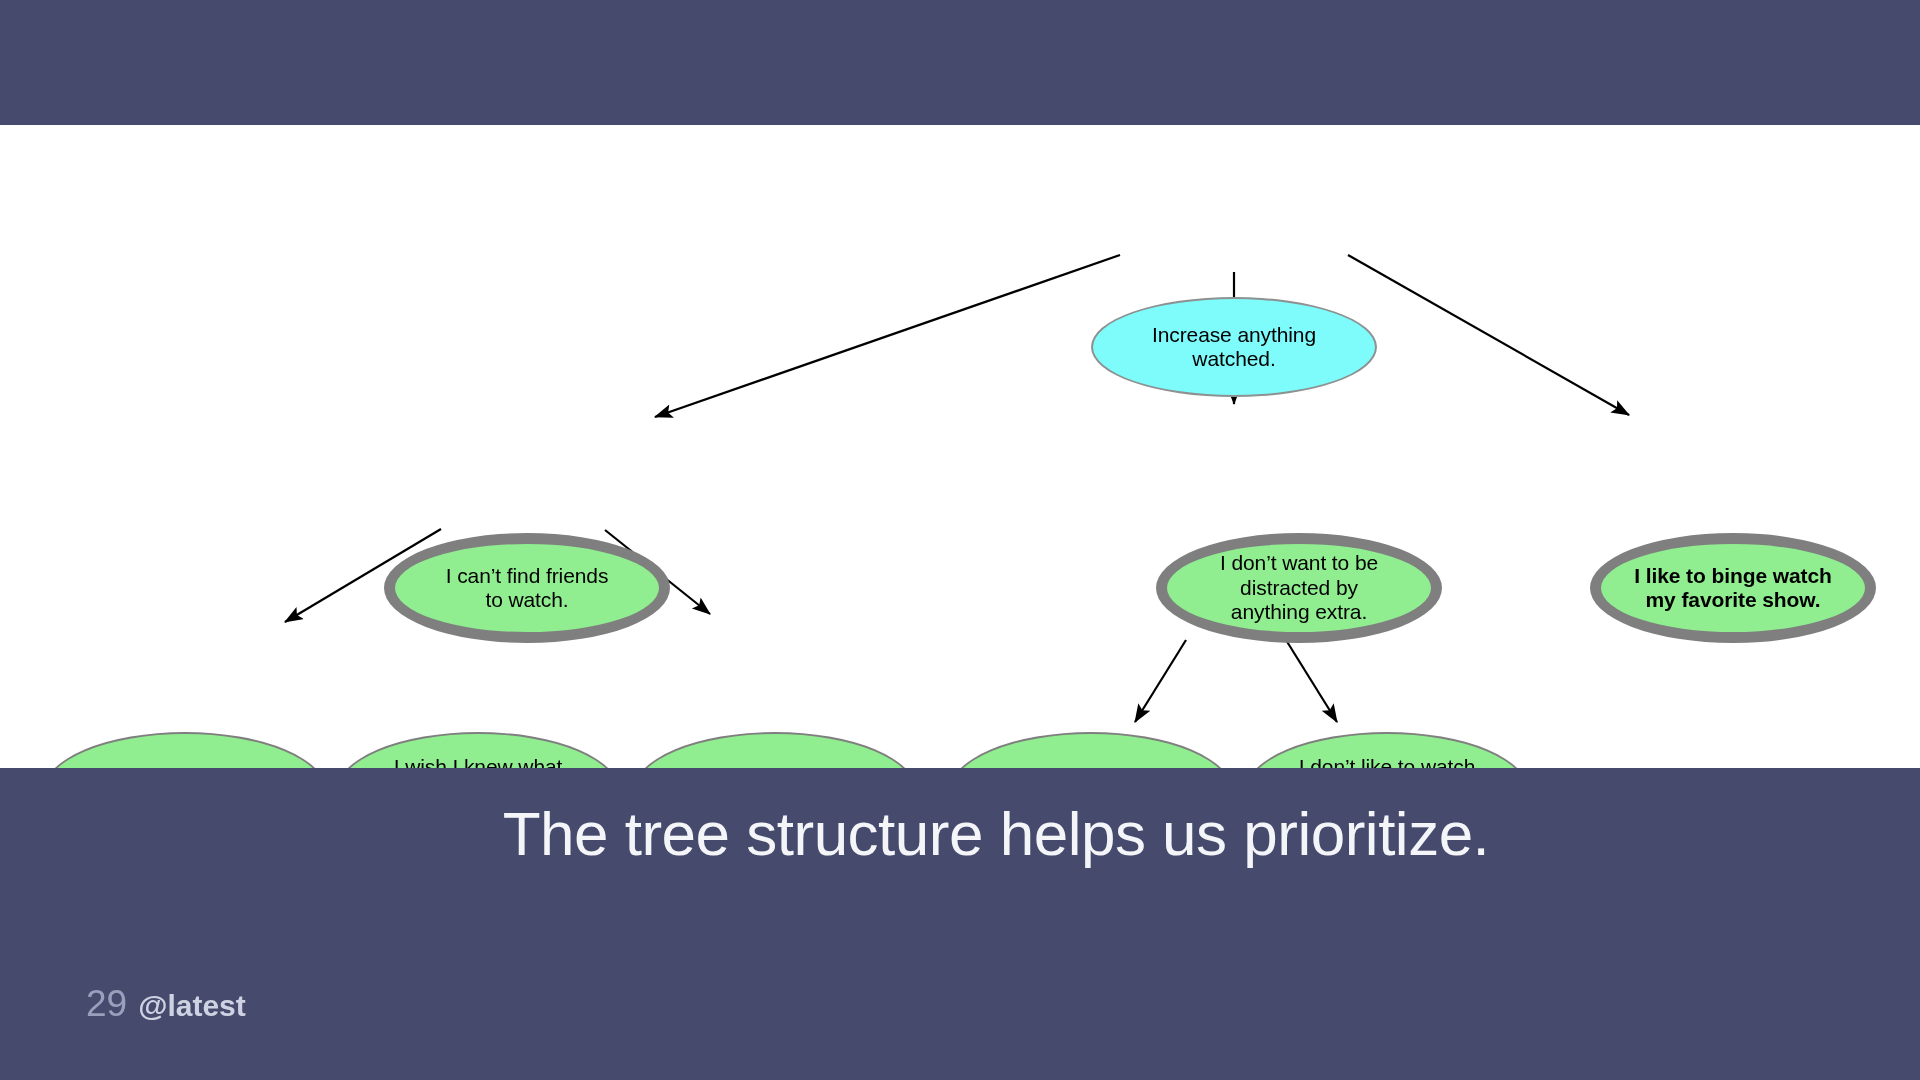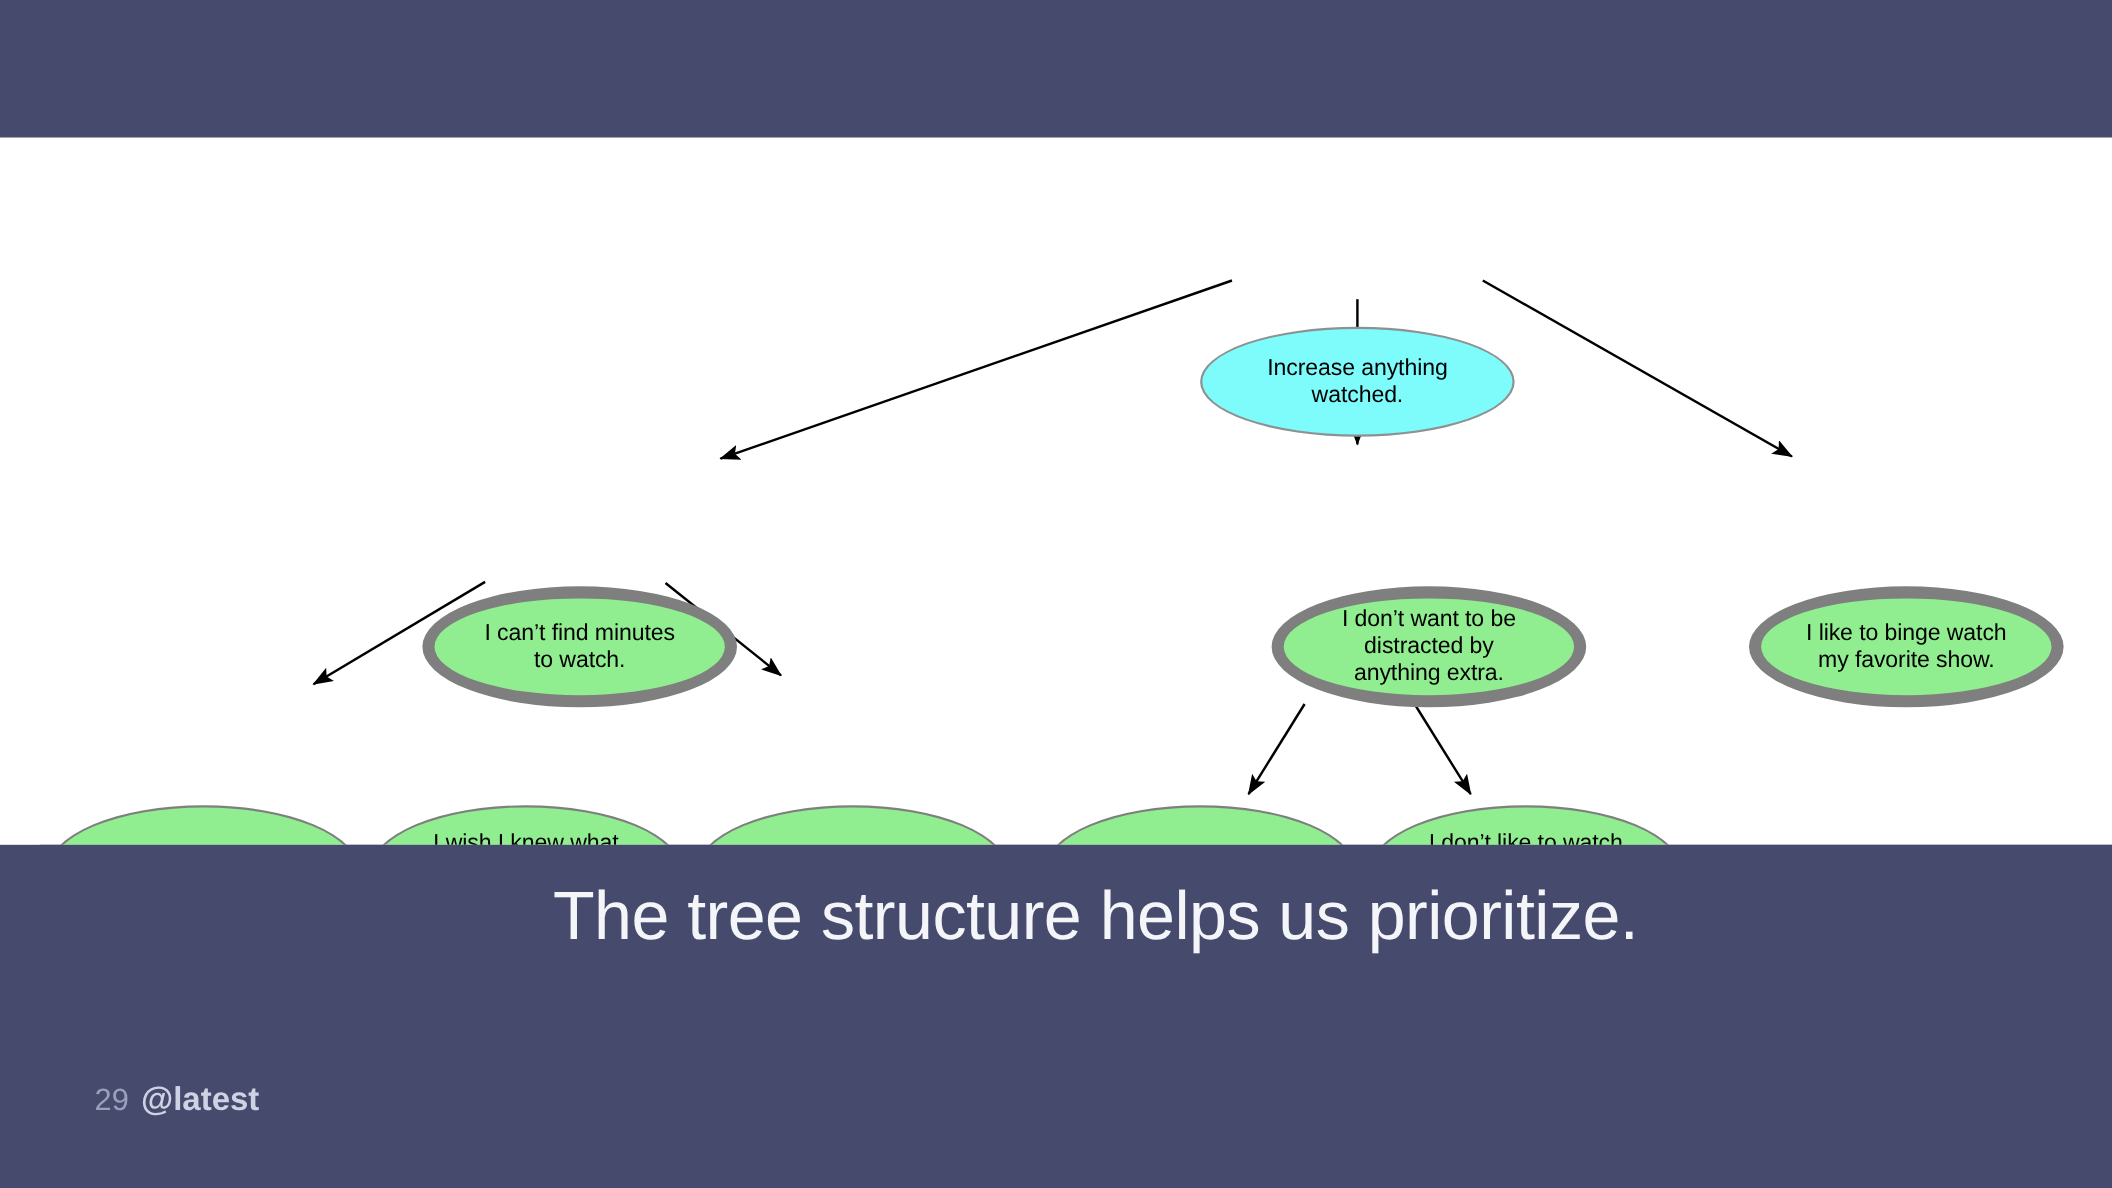--- a/index.html
+++ b/index.html
@@ -98,21 +98,21 @@
   #footer {
     position: absolute;
     left: 50px;
     top: 215px;
     display: flex;
     align-items: baseline;
     gap: 11px;
   }
   #page-number {
     color: #9aa0bb;
-    font-size: 28px;
+    font-size: 37px;
     font-weight: 400;
   }
   #handle {
     color: #ced2e2;
     font-size: 30px;
     font-weight: bold;
   }
 </style>
 </head>
 <body>
@@ -143,31 +143,31 @@
         <line x1="1286" y1="515" x2="1337" y2="597"></line>
       </g>
     </svg>
 
     <div class="node node-root" style="left:1091px; top:172px; width:286px; height:100px;">
       <span class="label">Increase anything
 watched.</span>
     </div>
 
     <div class="node node-opp" style="left:384px; top:408px; width:286px; height:110px;">
-      <span class="label">I can’t find minutes
+      <span class="label">I can’t find friends
 to watch.</span>
     </div>
 
     <div class="node node-opp" style="left:1156px; top:408px; width:286px; height:110px;">
       <span class="label">I don’t want to be
 distracted by
 anything extra.</span>
     </div>
 
-    <div class="node node-opp" style="left:1590px; top:408px; width:286px; height:110px;">
+    <div class="node node-opp" style="left:1590px; top:408px; width:286px; height:110px;font-weight:bold;">
       <span class="label">I like to binge watch
 my favorite show.</span>
     </div>
 
     <div class="node node-leaf" style="left:43px; top:607px; width:284px; height:120px;">
       <span class="label">I don’t know if this
 show is any good.</span>
     </div>
 
     <div class="node node-leaf" style="left:336px; top:607px; width:284px; height:120px;">

